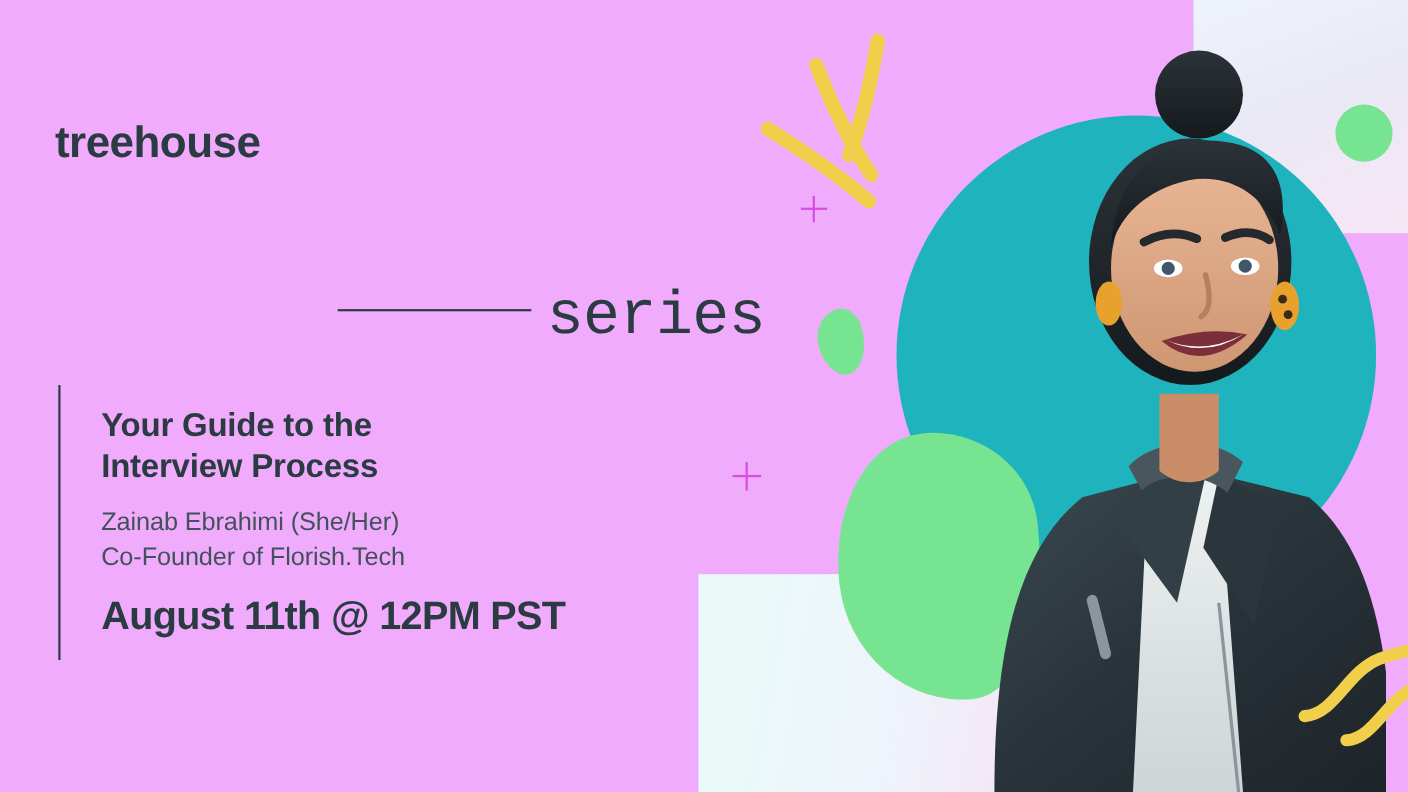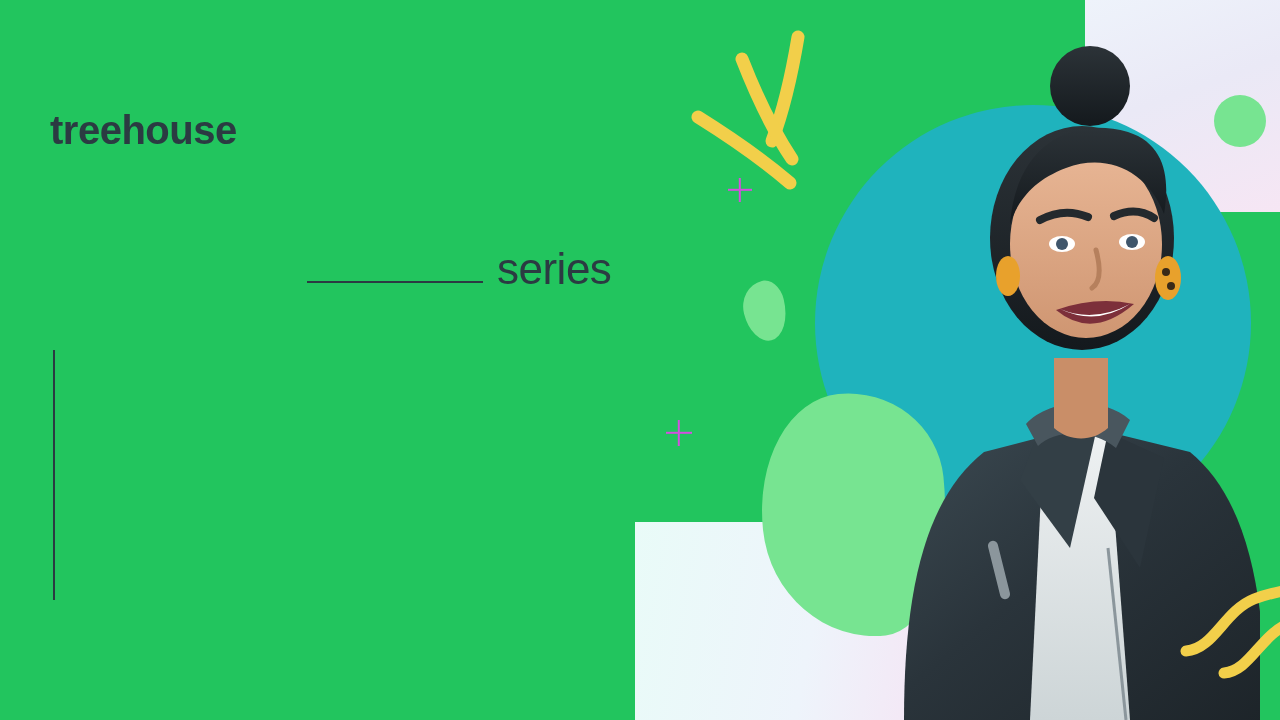--- a/index.html
+++ b/index.html
@@ -6,21 +6,21 @@
   * { margin:0; padding:0; box-sizing:border-box; }
   html,body { width:1280px; height:720px; overflow:hidden; }
   body {
     font-family: "Liberation Sans", "DejaVu Sans", sans-serif;
     background:#ffffff;
     color:#2b3b42;
   }
   #stage {
     position:relative;
     width:1280px; height:720px;
-    background:#22c55e;
+    background:#f0abfc;
     overflow:hidden;
   }
 
   
   .panel { position:absolute; }
   #panel-topright {
     left:1085px; top:0; width:195px; height:212px;
     background:linear-gradient(160deg,#eef3fb 0%,#eae9f6 45%,#f6e6f4 100%);
   }
   #panel-bottom {
@@ -88,23 +88,24 @@
   #headline-outline {
     position:absolute; left:44px; top:158px;
     width:600px; height:110px;
   }
   #headline-outline svg { display:block; }
   #series-rule {
     position:absolute; left:307px; top:281px; width:176px; height:2px;
     background:#2b3b42;
   }
   #series-word {
-    position:absolute; left:497px; top:247px;
-    font-size:44px; font-weight:400; color:#2b3b42; letter-spacing:-0.5px;
+    position:absolute; left:497px; top:260px;
+    font-size:56px; font-weight:400; color:#2b3b42; letter-spacing:-0.5px;
     line-height:1;
+    font-family:Liberation Mono, monospace;
   }
 
   #vrule {
     position:absolute; left:53px; top:350px; width:2px; height:250px;
     background:#2b3b42;
   }
 
   #detail-block { position:absolute; left:92px; top:368px; width:520px; }
   #talk-title {
     font-size:30px; font-weight:600; line-height:1.28; color:#2b3b42;
@@ -235,16 +236,23 @@
   <div id="left-col">
 
     <div id="brand">treehouse</div>
 
 
     <div id="series-rule"></div>
     <div id="series-word">series</div>
 
     <div id="vrule"></div>
 
+    <div id="detail-block">
+      <div id="talk-title">Your Guide to the
+Interview Process</div>
+      <div id="speaker-name">Zainab Ebrahimi (She/Her)</div>
+      <div id="speaker-role">Co-Founder of Florish.Tech</div>
+      <div id="event-when">August 11th @ 12PM PST</div>
+    </div>
 
   </div>
 
 </div>
 
 </body></html>

